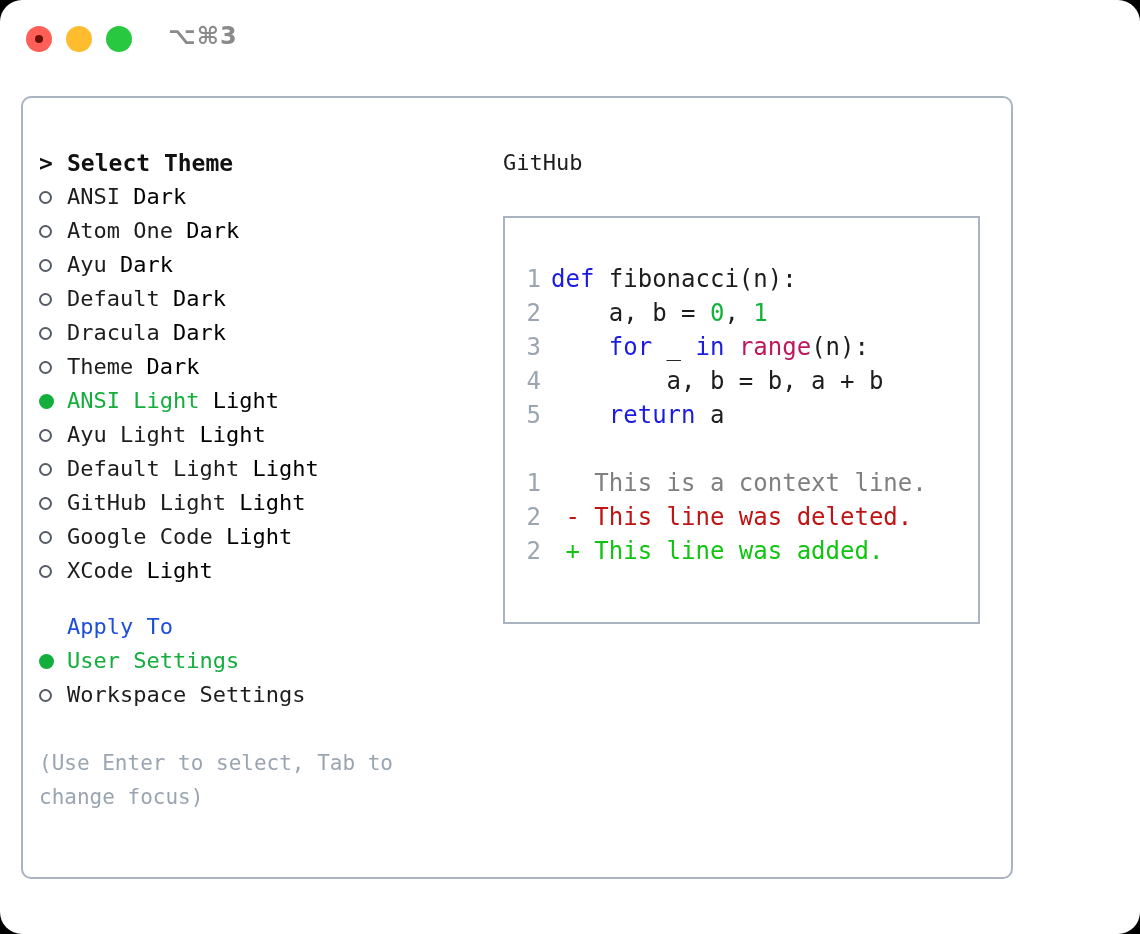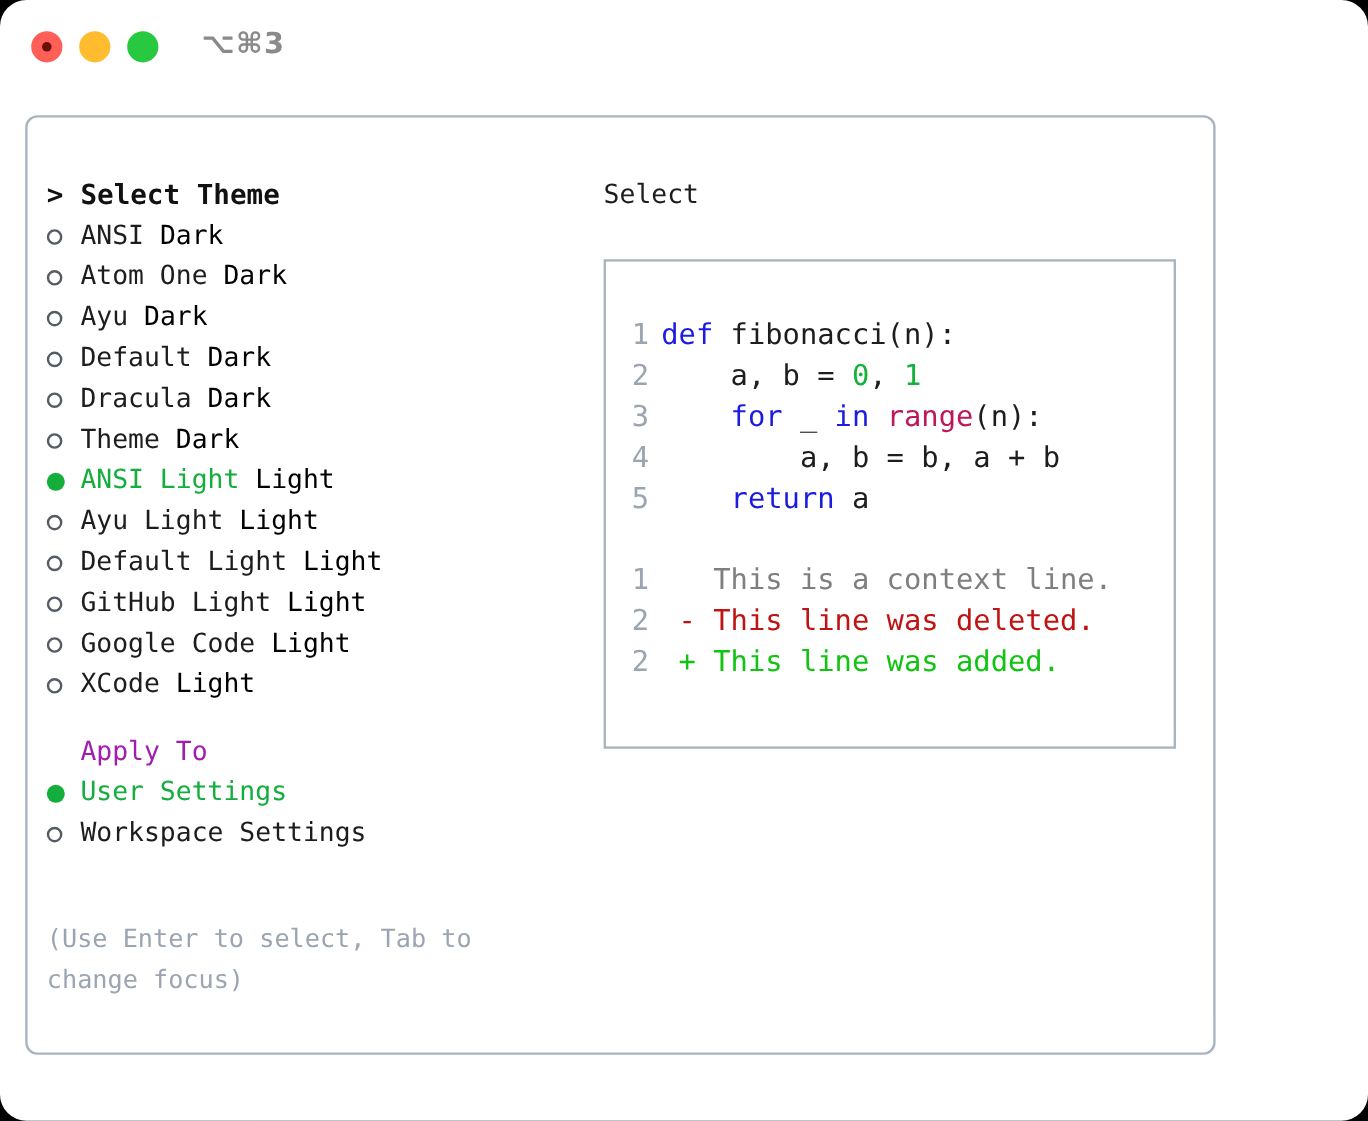--- a/index.html
+++ b/index.html
@@ -137,29 +137,29 @@
   .theme-name.selected { color: #14ae3c; }
   .theme-kind { color: #000000; }
 
   .section-gap { height: 22px; }
 
   .apply-title {
     height: 34px;
     line-height: 34px;
     font-size: 22px;
     padding-left: 28px;
-    color: #a21caf;
+    color: #1d4ed8;
     white-space: pre;
   }
 
   .apply-label { color: #1d1d1d; }
   .apply-label.selected { color: #14ae3c; text-align: right; }
 
   .hint {
-    margin-top: 53px;
+    margin-top: 34px;
     padding-left: 0px;
     font-size: 21px;
     line-height: 34px;
     color: #9aa5b1;
     width: 410px;
   }
 
   
   .right-col {
     position: absolute;
@@ -254,21 +254,21 @@
 
       <div id="apply-list">
           <div class="row"><span class="bullet"><span class="bullet-dot"></span></span><span class="apply-label selected">User Settings</span></div>
           <div class="row"><span class="bullet"><span class="bullet-ring"></span></span><span class="apply-label">Workspace Settings</span></div>
         </div>
 
       <div class="hint">(Use Enter to select, Tab to change focus)</div>
     </div>
 
     <div class="right-col">
-      <div class="preview-title">Select</div>
+      <div class="preview-title">GitHub</div>
 
       <div class="preview-box">
         <div id="code-block">
             <div class="code-line"><span class="ln">1</span><span class="kw">def </span><span class="plain">fibonacci(n):</span></div>
             <div class="code-line"><span class="ln">2</span><span class="plain">    a, b = </span><span class="num">0</span><span class="plain">, </span><span class="num">1</span></div>
             <div class="code-line"><span class="ln">3</span><span class="plain">    </span><span class="kw">for</span><span class="plain"> _ </span><span class="kw">in</span><span class="plain"> </span><span class="fn">range</span><span class="plain">(n):</span></div>
             <div class="code-line"><span class="ln">4</span><span class="plain">        a, b = b, a + b</span></div>
             <div class="code-line"><span class="ln">5</span><span class="plain">    </span><span class="kw">return</span><span class="plain"> a</span></div>
           </div>
         <div class="blank-line"></div>

